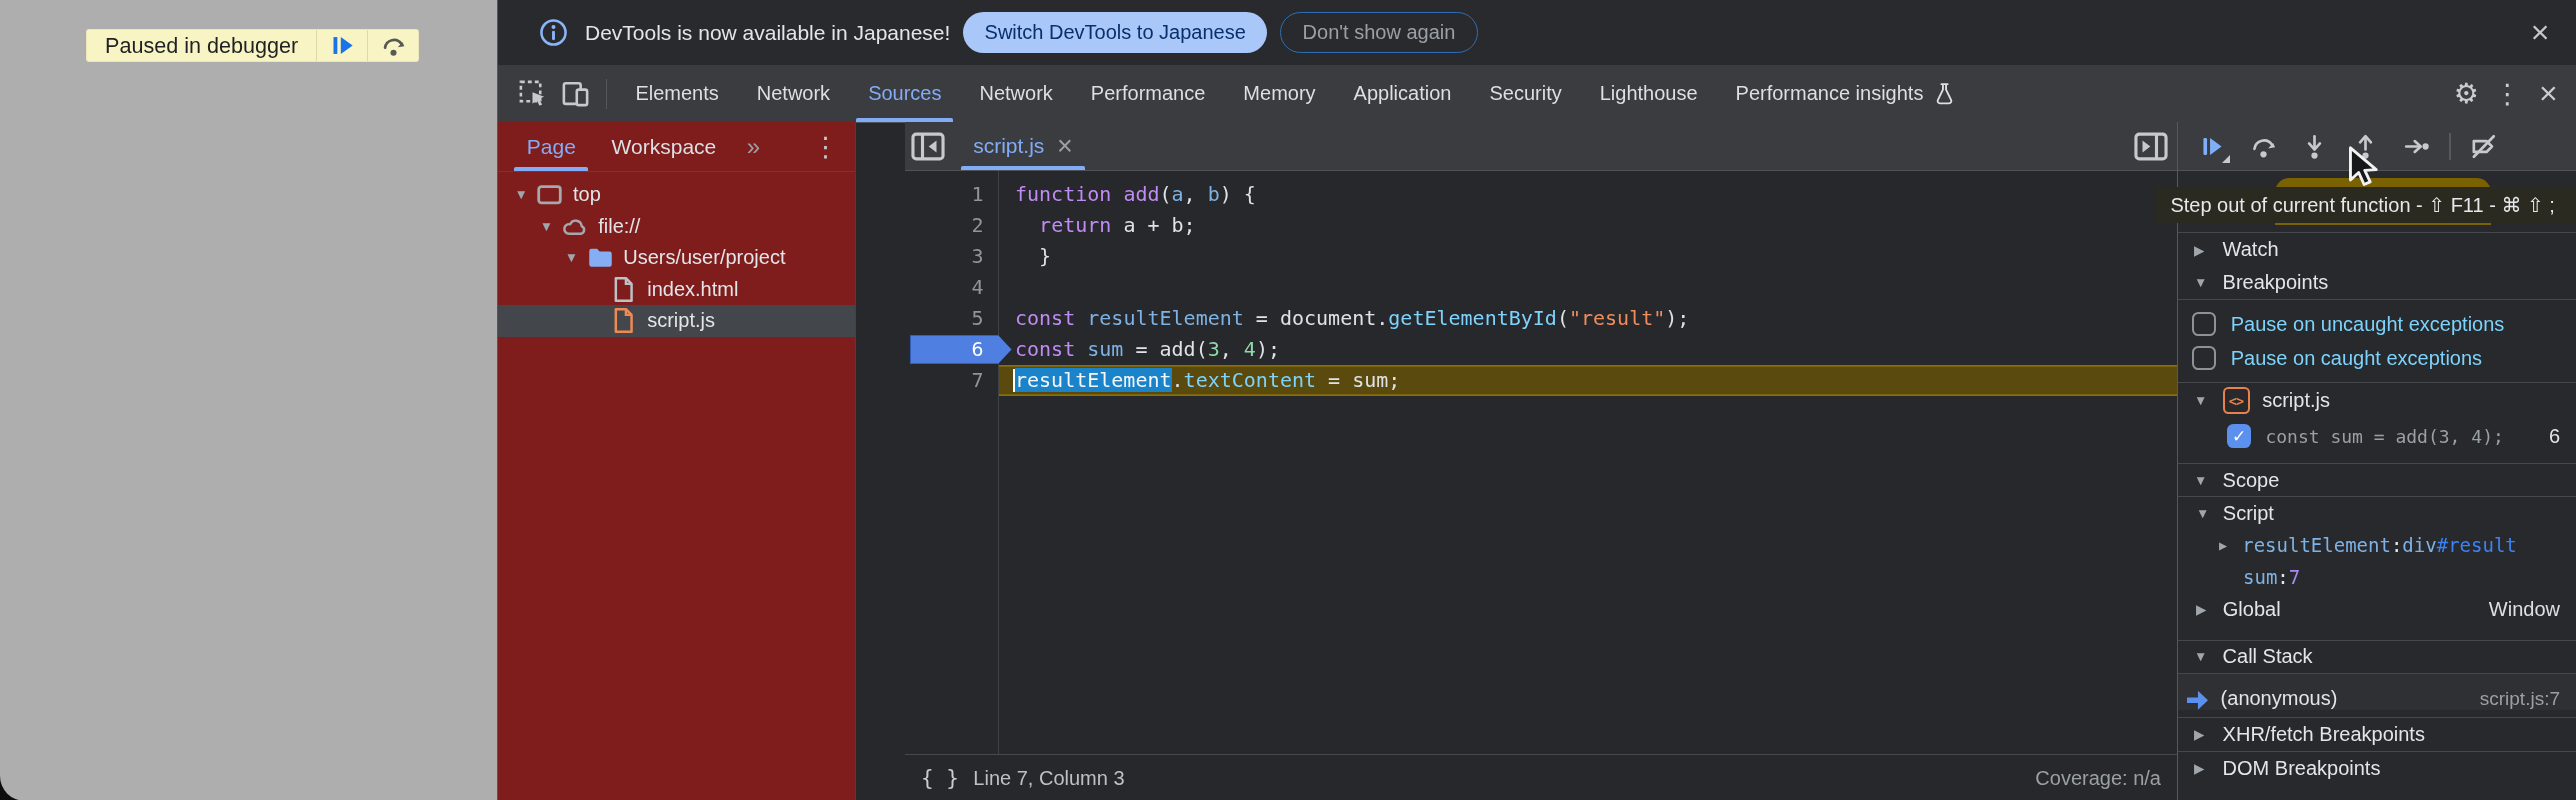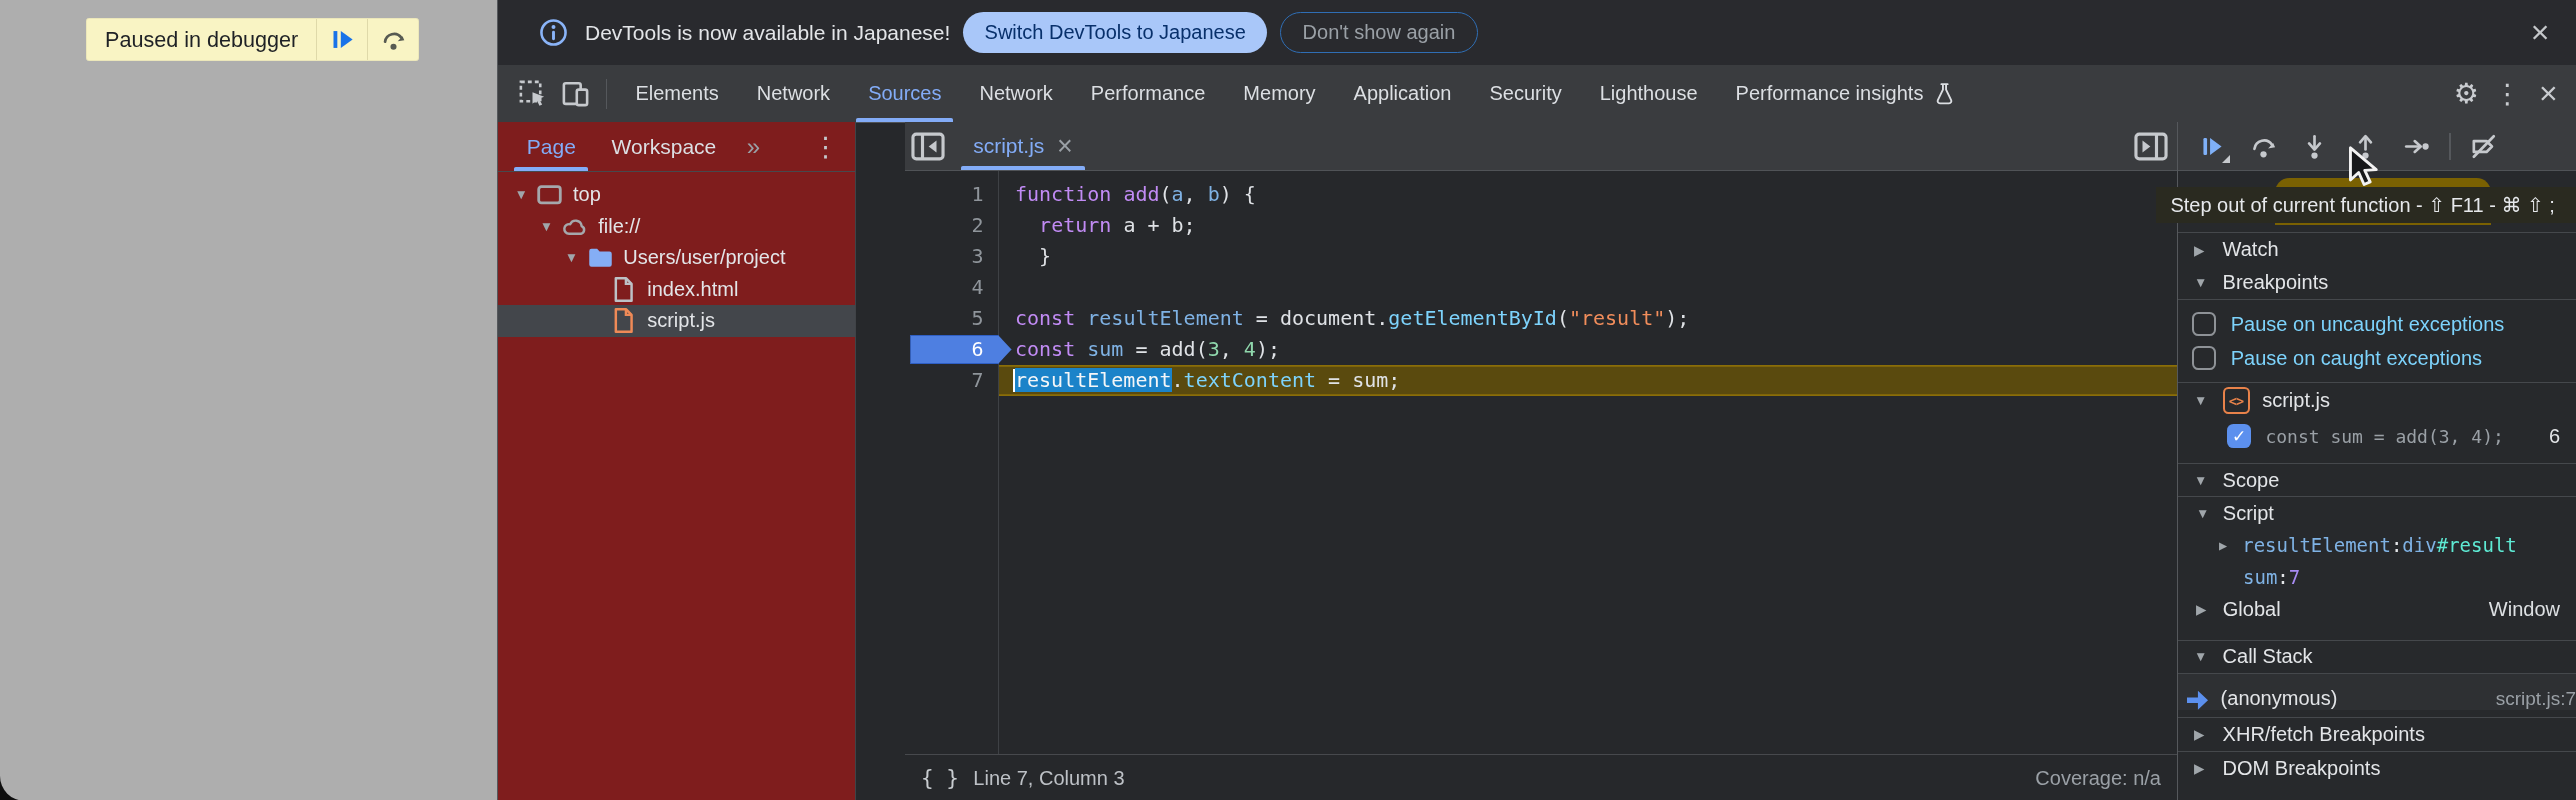--- a/index.html
+++ b/index.html
@@ -2,21 +2,21 @@
 <html style="font-size:14.4px"><head>
 <meta charset="utf-8">
 <style>
   * { margin:0; padding:0; box-sizing:border-box; }
   html,body { background:#0E0E0E; }
   body { font-family:"Liberation Sans", sans-serif; }
   .stage { position:relative; width:2576px; height:801px; overflow:hidden; background:#0E0E0E; }
 
   
   .webpage { position:absolute; left:0; top:0; width:497px; height:801px; background:#AEAEAE; border-bottom-left-radius:25px; }
-  .paused-banner { position:absolute; left:86px; top:18px; height:43px; display:flex; align-items:stretch;
+  .paused-banner { position:absolute; left:86px; top:29px; height:33px; display:flex; align-items:stretch;
     background:#F9F4C4; border:1.8px solid #ECE7BA; border-radius:2.7px; }
   .pb-label { display:flex; align-items:center; padding:0 18px; font-size:21.6px; color:#1F2125; white-space:nowrap; }
   .pb-btn { width:51px; display:flex; align-items:center; justify-content:center; border:none; border-left:1.8px solid #DFD9A9; background:transparent; cursor:pointer; }
 
   
   .devtools { position:absolute; left:497px; top:0; right:0; height:801px; background:#26282B; border-left:1.8px solid #55585C; }
 
   
   .infobar { position:absolute; left:0; right:0; top:0; height:65px; background:#292A2E; display:flex; align-items:center; padding-left:40px; }
   .infobar-msg { font-size:21px; color:#E3E5E8; margin-left:16px; white-space:nowrap; }
@@ -99,26 +99,26 @@
   .jsicon { width:27px; height:27px; border:2.7px solid #E8824A; border-radius:5.4px; color:#E8824A; display:flex; align-items:center; justify-content:center;
     font-size:13.5px; font-weight:bold; font-family:"DejaVu Sans Mono", monospace; flex:none; letter-spacing:-0.9px; }
   .bpitem { height:36px; display:flex; align-items:center; padding-left:49px; gap:14.4px; cursor:pointer; }
   .bpsnippet { font-family:"DejaVu Sans Mono", monospace; font-size:18px; color:#9AA0A6; }
   .bpline { margin-left:auto; padding-right:16px; font-size:20px; color:#E3E5E8; }
   .scoperow { height:32px; display:flex; align-items:center; font-size:20px; color:#E3E5E8; cursor:pointer; }
   .srow-sub { padding-left:18px; gap:10.8px; }
   .srow-var { padding-left:41px; gap:0; font-family:"DejaVu Sans Mono", monospace; font-size:19px; }
   .srow-var .tri { margin-right:7.2px; }
   .srow-var.novr { padding-left:65px; }
-  .c-name { color:#7FB2E4; } .c-sep { color:#E3E5E8; } .c-tag { color:#7FB2E4; } .c-id { color:#5eead4; } .c-num { color:#A78BF2; }
+  .c-name { color:#7FB2E4; } .c-sep { color:#E3E5E8; } .c-tag { color:#7FB2E4; } .c-id { color:#3b82f6; } .c-num { color:#A78BF2; }
   .srow-right { margin-left:auto; padding-right:16px; color:#DDE0E3; }
   .framerow { height:36px; background:#2E3033; display:flex; align-items:flex-end; padding-left:9px; gap:12.6px; font-size:20px; color:#E3E5E8; cursor:pointer; }
   .frame-arrow { width:21px; height:19px; background:#5C90EE; flex:none;
     clip-path:polygon(0 36%, 52% 36%, 52% 0, 100% 50%, 52% 100%, 52% 64%, 0 64%); }
-  .frame-loc { margin-left:auto; color:#9AA0A6; font-size:19px; }
+  .frame-loc { margin-left:auto; padding-right:16px; color:#9AA0A6; font-size:19px; }
 
   
   .gold-banner { position:absolute; left:2275px; top:178px; width:216px; height:47px; background:#7A6102; border-radius:14.4px 14.4px 0 0; z-index:30; }
   .tooltip { position:absolute; left:2156px; top:187px; right:0; height:36px; background:#2A2A20; z-index:31;
     display:flex; align-items:center; padding-left:14.4px; font-size:20px; color:#E6E8EB; white-space:nowrap; overflow:hidden; }
   .cursor-overlay { position:absolute; left:2345px; top:146px; z-index:40; pointer-events:none; }
   svg { display:block; }
 </style>
 </head>
 <body>

